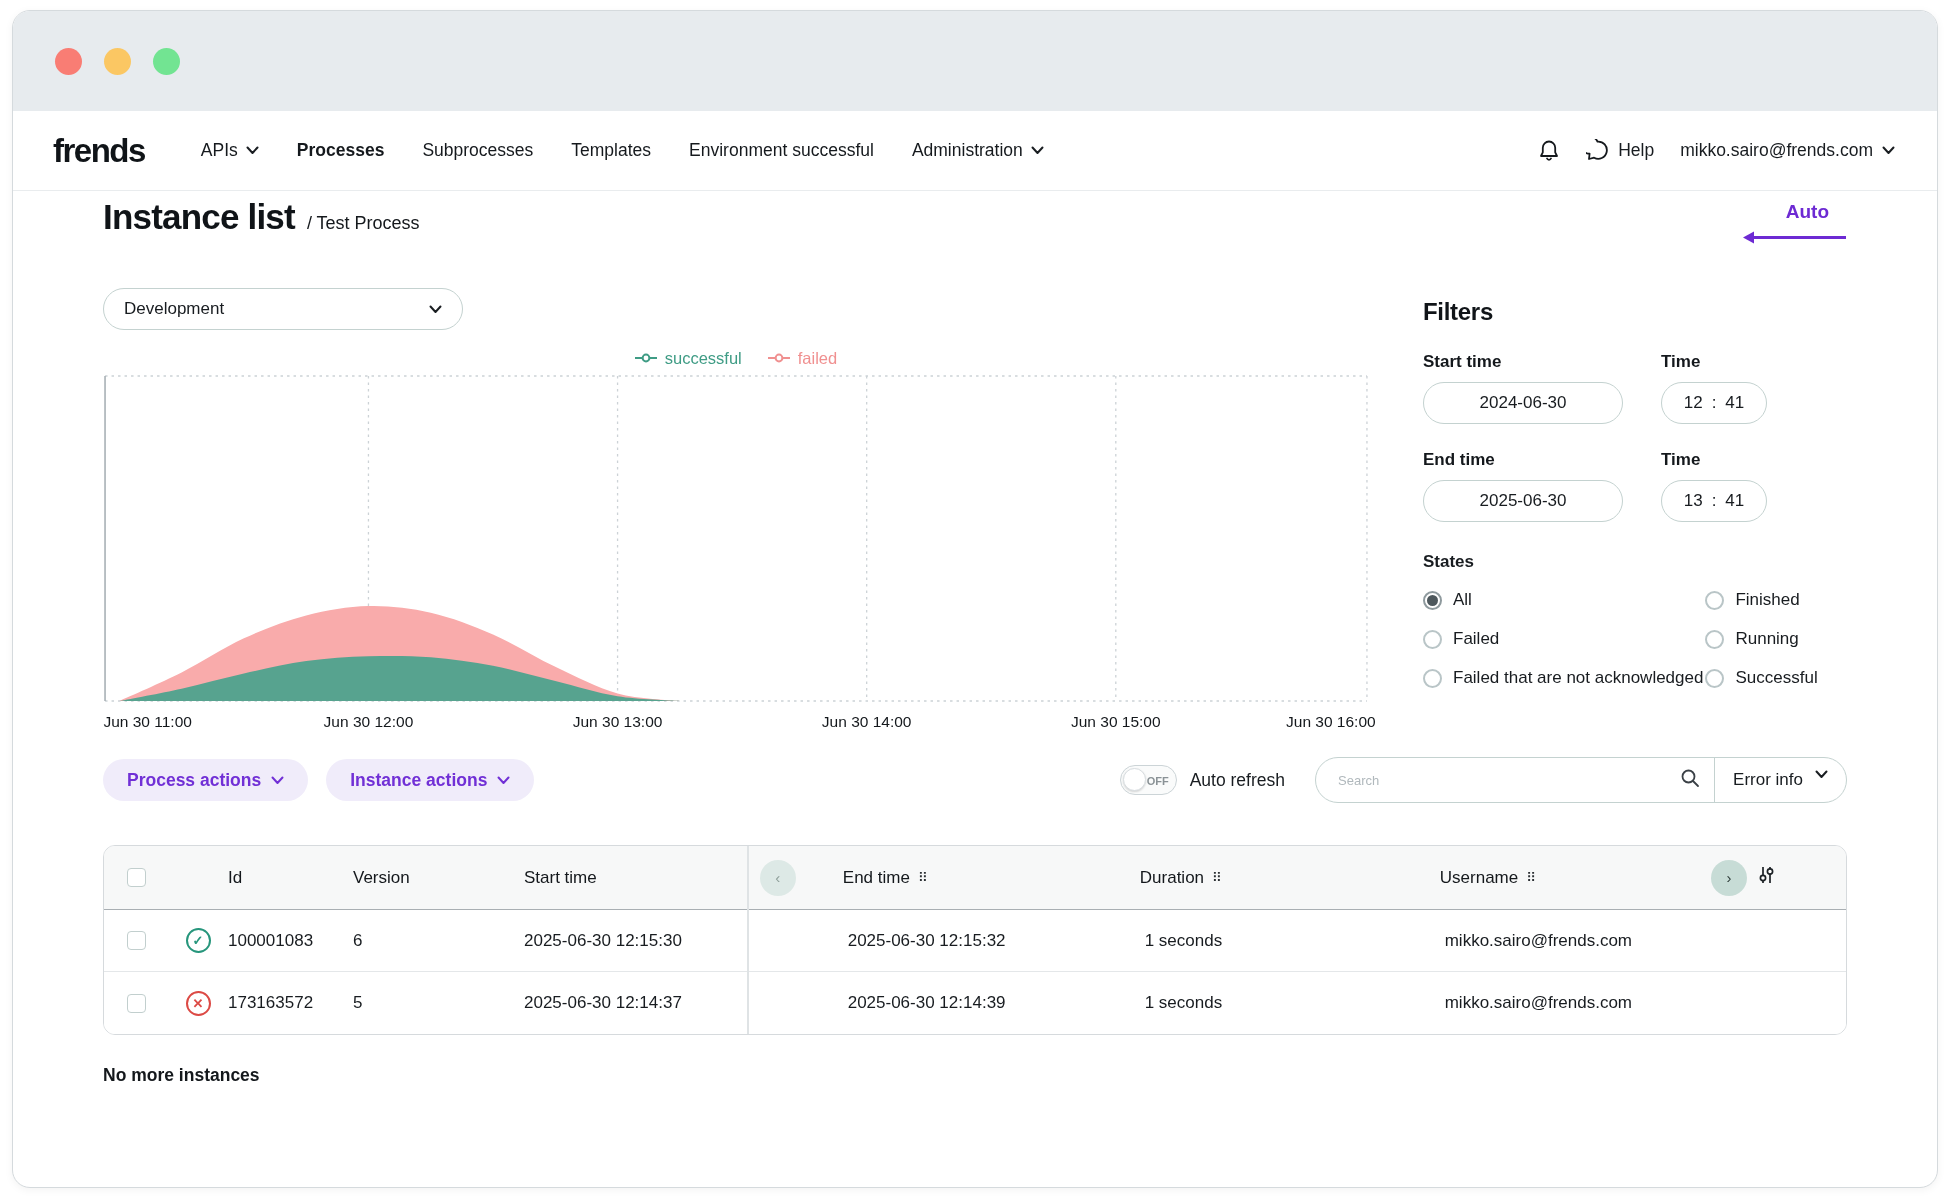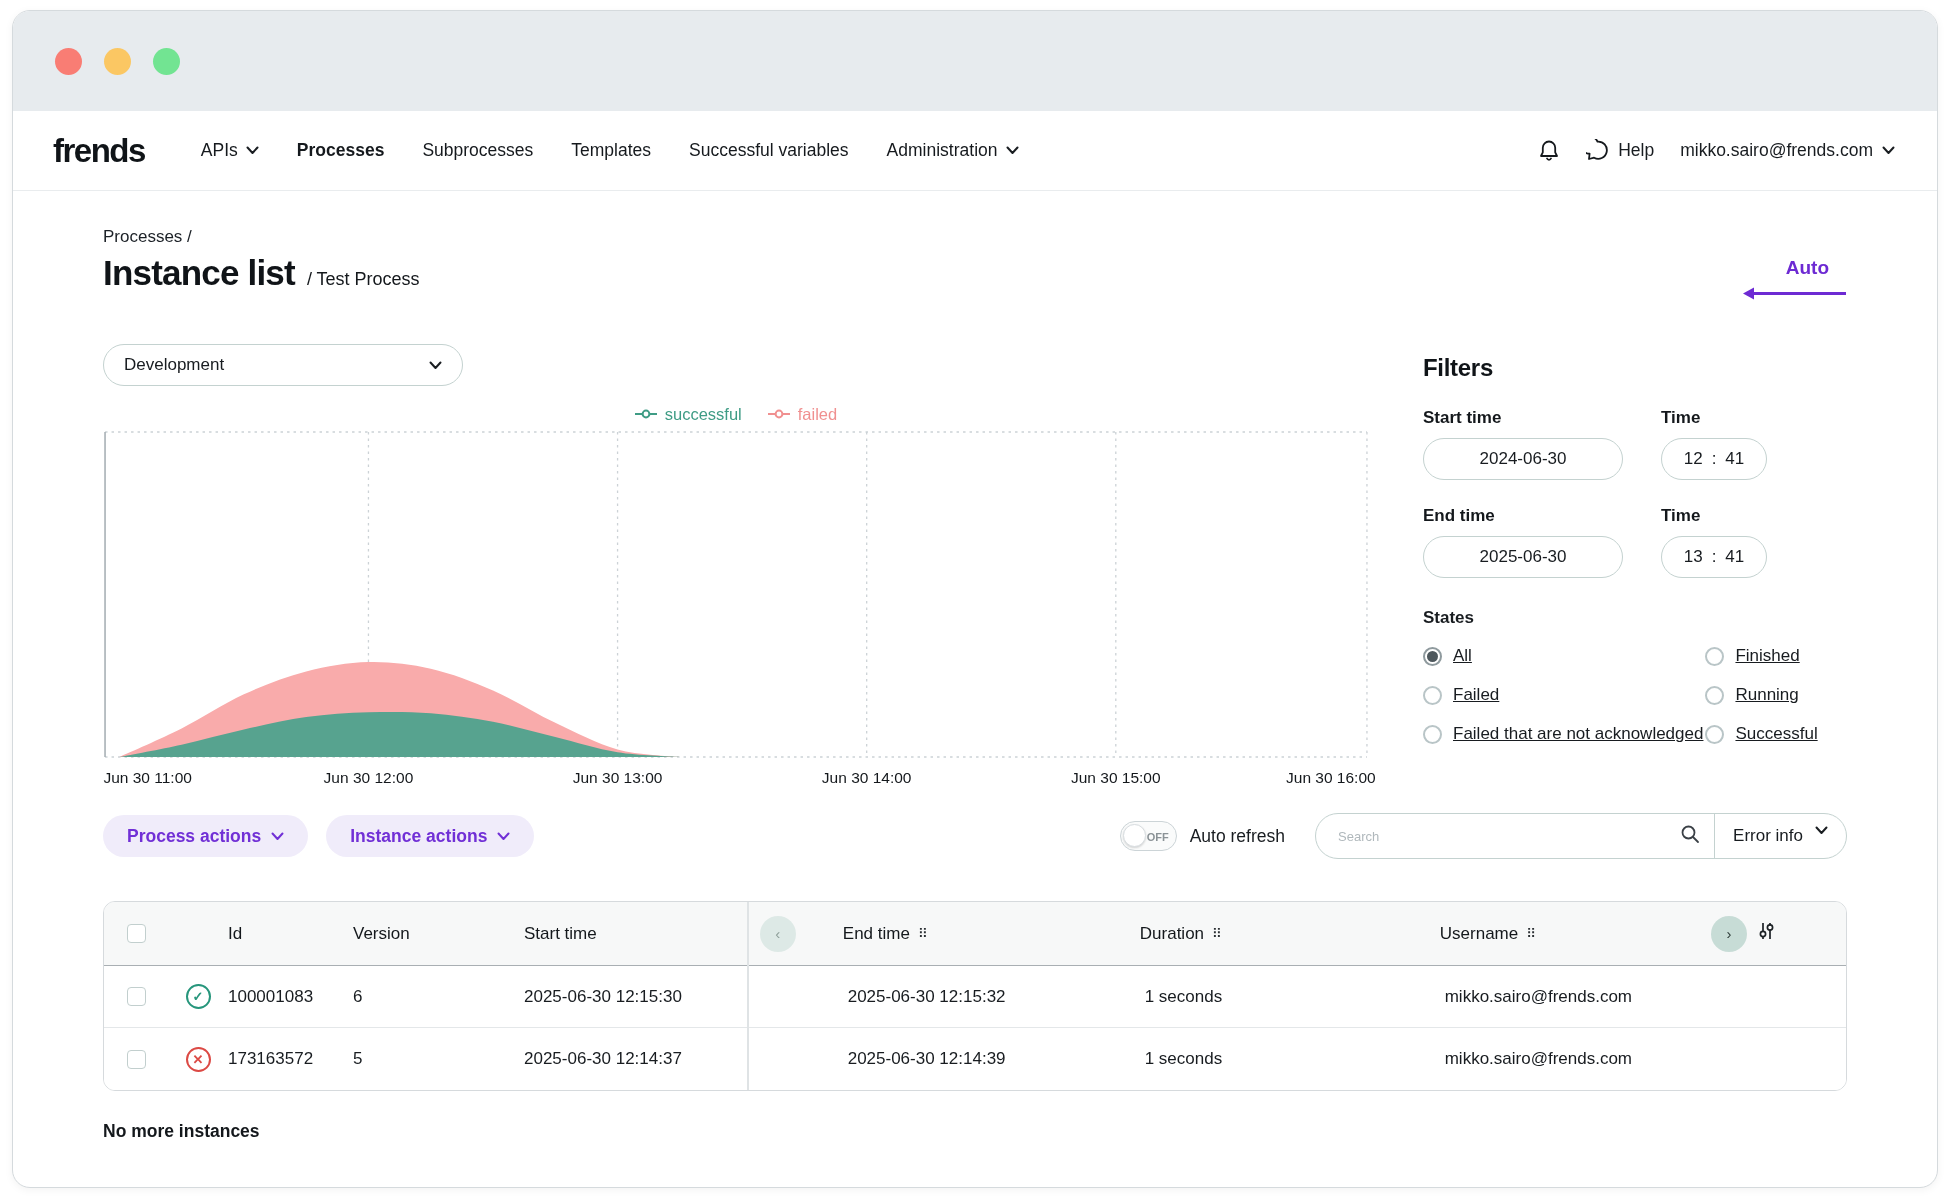--- a/index.html
+++ b/index.html
@@ -44,21 +44,21 @@
   .xlabels span { position:absolute; top:2px; white-space:nowrap; }
 
   
   .filters { width:424px; margin-left:54px; flex:none; }
   .filters h2 { font-size:24px; font-weight:700; letter-spacing:-0.3px; color:#101418; margin-top:10px; }
   .frow { display:flex; gap:38px; margin-top:26px; }
   .fgroup label { display:block; font-size:17px; font-weight:700; color:#14181c; margin-bottom:10px; }
   .datefield { width:200px; justify-content:center; cursor:text; }
   .timefield { width:106px; justify-content:center; gap:9px; cursor:text; }
   .states-label { font-size:17px; font-weight:700; margin-top:30px; }
-  .states-grid { display:grid; grid-template-columns:auto 1fr; column-gap:2px; row-gap:19px; margin-top:18px;text-decoration:underline; }
+  .states-grid { display:grid; grid-template-columns:auto 1fr; column-gap:2px; row-gap:19px; margin-top:18px; }
   .state-opt { display:flex; align-items:center; gap:11px; font-size:17px; cursor:pointer; }
   .radio { width:19px; height:19px; border-radius:50%; border:2px solid #b9c5c7; flex:none; position:relative; background:#fff; }
   .radio.checked { border-color:#8f9a9e; }
   .radio.checked::after { content:""; position:absolute; inset:2px; border-radius:50%; background:#4e585d; }
 
   
   .actionrow { display:flex; align-items:center; margin-top:20px; }
   .actbtn { height:42px; border-radius:21px; background:#f0ecfa; color:#7130d6; font-size:17.5px; font-weight:600; display:flex; align-items:center; gap:10px; padding:0 24px; cursor:pointer; margin-right:18px; }
   .actbtn .chev path { stroke:#7130d6; }
   .toggle { width:57px; height:30px; border:1.5px solid #ccd4d7; border-radius:15px; background:#fafbfb; position:relative; cursor:pointer; flex:none; }
@@ -111,21 +111,21 @@
 
   <div class="nav">
     <div class="brand">frends</div>
     <div class="nav-items" id="nav-items">
         <span class="nav-item">APIs<svg class="chev" viewBox="0 0 13 9">
             <path d="M1.5 1.5 6.5 7l5-5.5"></path>
           </svg></span>
         <span class="nav-item active">Processes</span>
         <span class="nav-item">Subprocesses</span>
         <span class="nav-item">Templates</span>
-        <span class="nav-item">Successful variables</span>
+        <span class="nav-item">Environment successful</span>
         <span class="nav-item">Administration<svg class="chev" viewBox="0 0 13 9">
             <path d="M1.5 1.5 6.5 7l5-5.5"></path>
           </svg></span>
       </div>
     <div class="nav-right">
       <span class="iconbtn">
         <svg width="22" height="24" viewBox="0 0 22 24">
             <path d="M11 2.5a6.2 6.2 0 0 0-6.2 6.2v4.6L3 17h16l-1.8-3.7V8.7A6.2 6.2 0 0 0 11 2.5z M9 19.5a2.2 2.2 0 0 0 4 0" fill="none" stroke="#15191d" stroke-width="1.8" stroke-linejoin="round" stroke-linecap="round"></path>
           </svg>
       </span>
@@ -138,21 +138,20 @@
       <span class="withlabel">
         <span>mikko.sairo@frends.com</span>
         <svg class="chev" viewBox="0 0 13 9">
             <path d="M1.5 1.5 6.5 7l5-5.5"></path>
           </svg>
       </span>
     </div>
   </div>
 
   <div class="content">
-    <div class="breadcrumb">Processes /</div>
     <div class="titlerow">
       <span class="page-title">Instance list</span>
       <span class="page-sub">/ Test Process</span>
       <span class="back">
         <span class="back-label">Auto</span>
         <svg width="105" height="13" viewBox="0 0 105 13">
           <line x1="10" y1="6.5" x2="104" y2="6.5" stroke="#6d2ad3" stroke-width="3.2"></line>
           <path d="M12 0.5 1 6.5l11 6z" fill="#6d2ad3"></path>
         </svg>
       </span>

